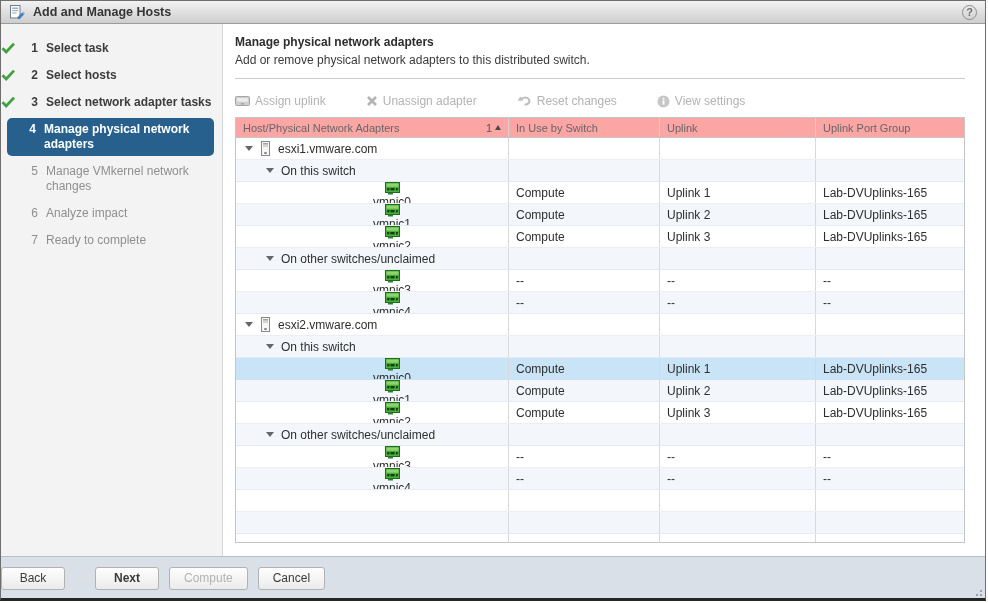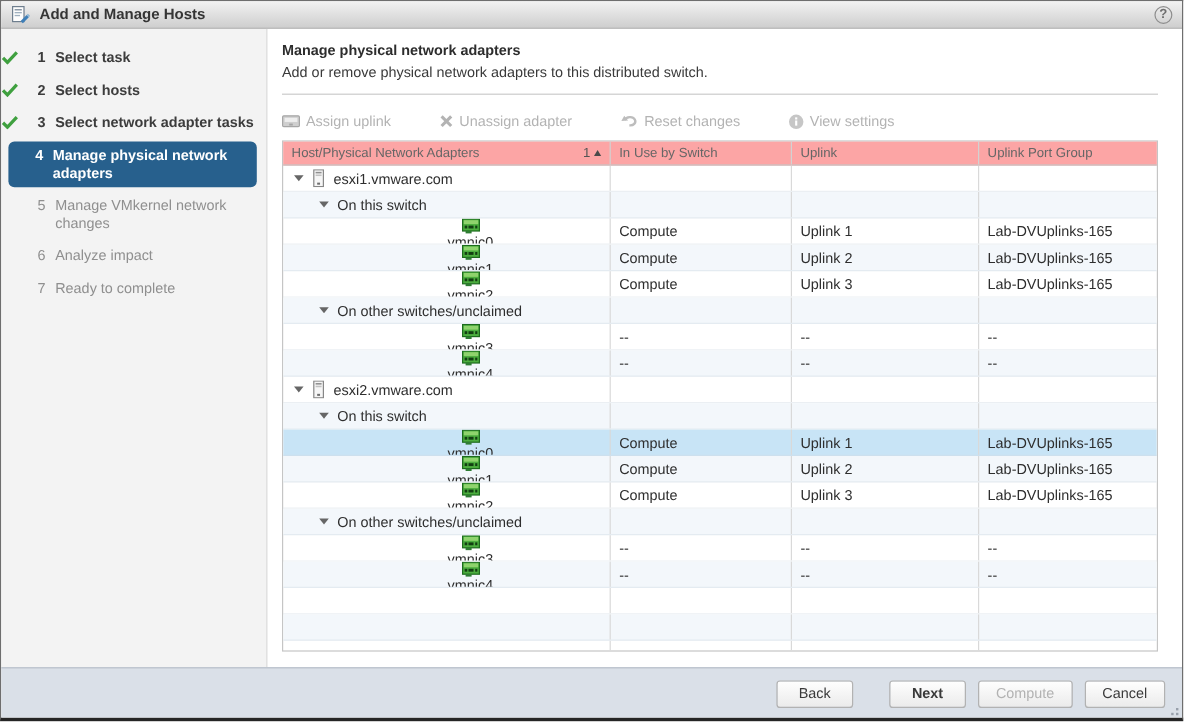--- a/index.html
+++ b/index.html
@@ -39,21 +39,21 @@
   .tr.odd{background:#f3f7fb;}
   .tr.selected{background:#c8e4f6;}
   .td{display:flex;align-items:center;font-size:12px;color:#2e2e2e;padding:0 7px;border-right:1px solid #d9d9d9;white-space:nowrap;overflow:hidden;}
   .td:last-child{border-right:none;text-align:right;}
   .tri{width:0;height:0;border-left:4px solid transparent;border-right:4px solid transparent;border-top:5px solid #666;flex:none;}
   .cell-gap{width:7px;flex:none;}
   .ind-host{padding-left:9px;}
   .ind-group{padding-left:30px;}
   .ind-nic{padding-left:47px;flex-direction:column;}
   
-  .footer{height:42px;background:#dae0e8;border-top:1px solid #b7bfc9;display:flex;align-items:center;justify-content:flex-end;gap:10px;padding-right:14px;position:relative;}
+  .footer{height:42px;background:#dae0e8;border-top:1px solid #b7bfc9;display:flex;align-items:center;gap:10px;padding-right:14px;position:relative;}
   .btn{min-width:64px;height:23px;background:linear-gradient(#fefefe,#ebebeb);border:1px solid #b2b2b2;border-radius:3px;font-size:12px;color:#3a3a3a;display:flex;align-items:center;justify-content:center;padding:0 14px;box-sizing:border-box;cursor:pointer;}
   .btn.primary{font-weight:bold;margin-left:20px;}
   .btn.disabled{color:#b2b2b2;cursor:default;}
   .grip{position:absolute;right:3px;bottom:3px;width:9px;height:9px;}
   .grip i{position:absolute;width:2px;height:2px;background:#98a0ab;}
   .grip i:nth-child(1){right:0;bottom:0;}
   .grip i:nth-child(2){right:4px;bottom:0;}
   .grip i:nth-child(3){right:0;bottom:4px;}
   svg{display:block;}
 </style>

